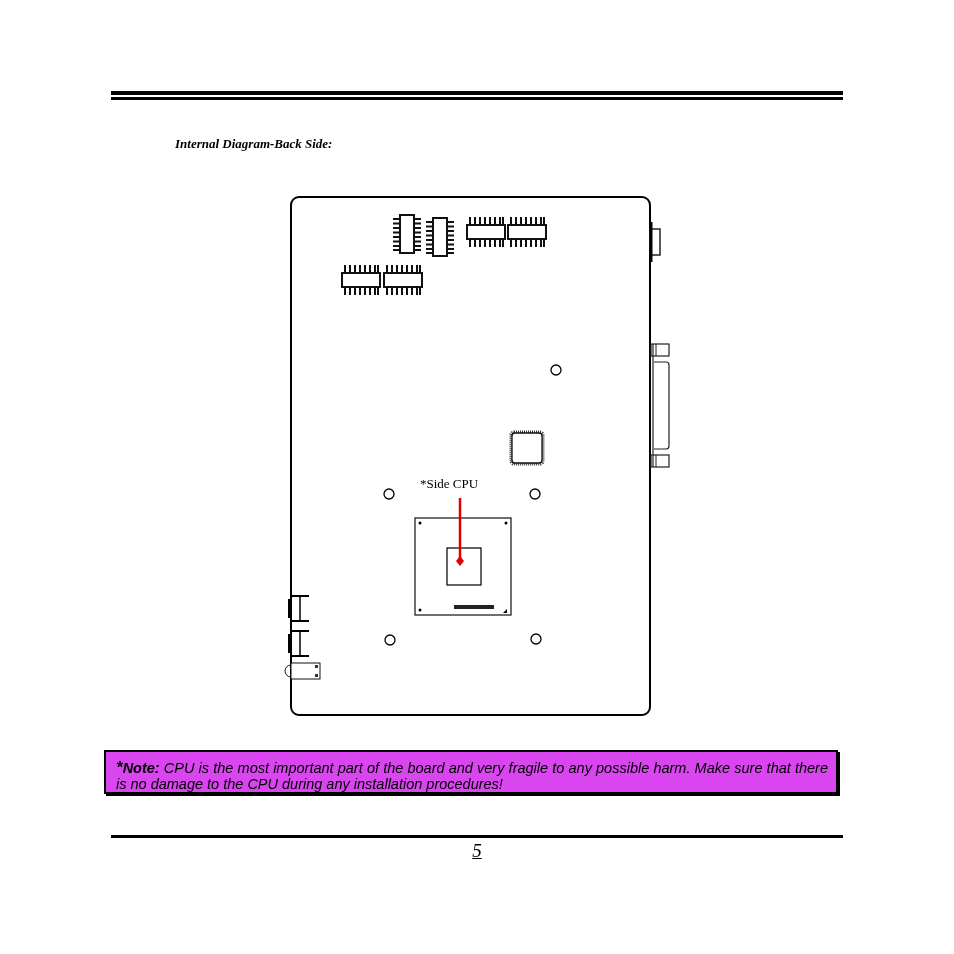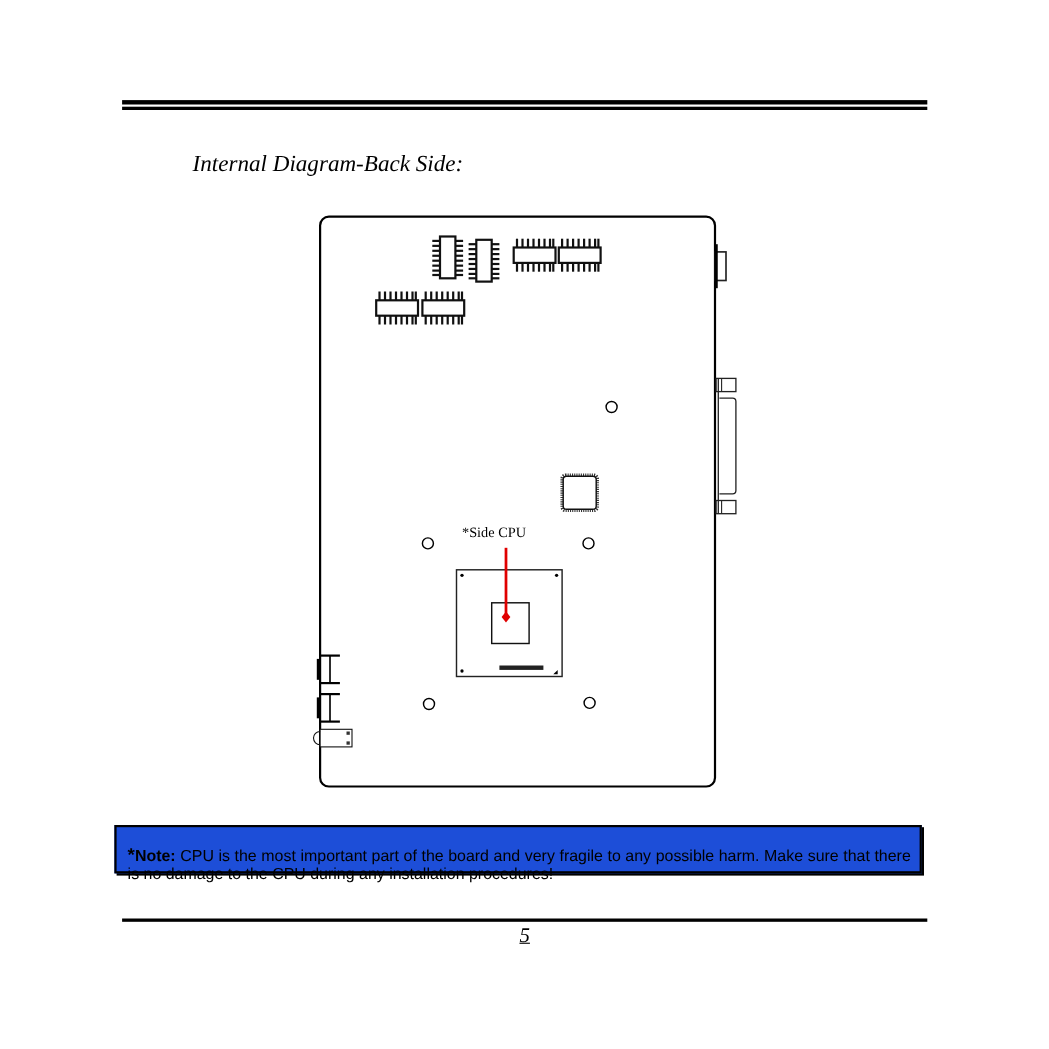--- a/index.html
+++ b/index.html
@@ -1,21 +1,21 @@
 <!DOCTYPE html>
 <html><head>
   <meta charset="utf-8">
   <style>
     html, body { margin: 0; padding: 0; background: #ffffff; }
     body { width: 954px; height: 954px; position: relative; overflow: hidden; font-family: "Liberation Serif", serif; }
     .rule { position: absolute; left: 111px; width: 732px; background: #000; }
-    .title { position: absolute; left: 175px; top: 136px; font-family: "Liberation Serif", serif; font-weight: normal; font-style: italic; font-size: 21px; color: #000; }
+    .title { position: absolute; left: 175px; top: 136px; font-family: "Liberation Serif", serif; font-weight: bold; font-style: italic; font-size: 13px; color: #000; }
     .diagram { position: absolute; left: 280px; top: 190px; width: 400px; height: 530px; }
     .cpu-label { position: absolute; left: 420px; top: 476px; font-family: "Liberation Serif", serif; font-size: 13px; color: #000; }
-    .note { position: absolute; left: 104px; top: 750px; width: 734px; height: 44px; background: #1d4ed8; border: 2px solid #000; box-shadow: 2px 2px 0 #000; box-sizing: border-box; padding: 18px 8px 0 10px; font-family: "Liberation Sans", sans-serif; font-size: 14.5px; line-height: 16px; color: #000; text-align: justify; }
+    .note { position: absolute; left: 104px; top: 750px; width: 734px; height: 44px; background: #d946ef; border: 2px solid #000; box-shadow: 2px 2px 0 #000; box-sizing: border-box; padding: 8px 8px 0 10px; font-family: "Liberation Sans", sans-serif; font-style: italic; font-size: 14.5px; line-height: 16px; color: #000; text-align: justify; }
     .note b { font-weight: bold; }
     .note .star { font-size: 17px; font-weight: bold; }
     .page-num { position: absolute; left: 0; width: 954px; top: 840px; text-align: center; font-family: "Liberation Serif", serif; font-style: italic; font-size: 19px; }
     .page-num span { text-decoration: underline; }
   </style>
 </head>
 <body>
 
 <div class="rule" style="top:91px;height:4px;"></div>
 <div class="rule" style="top:97px;height:3px;"></div>

